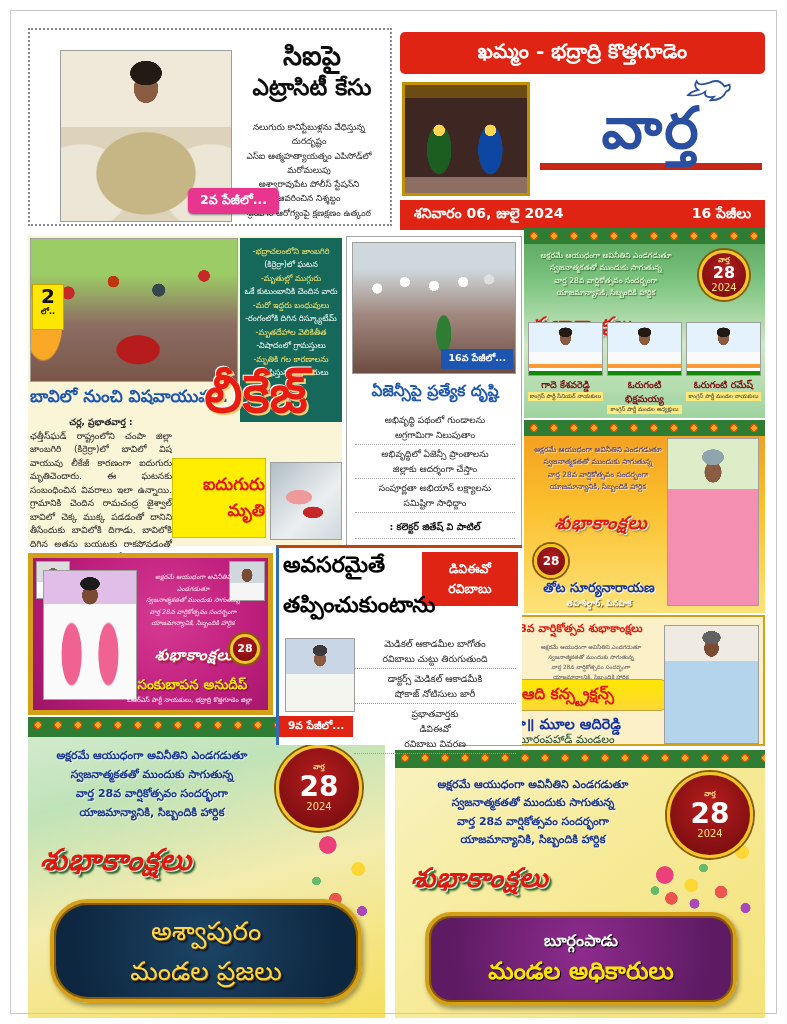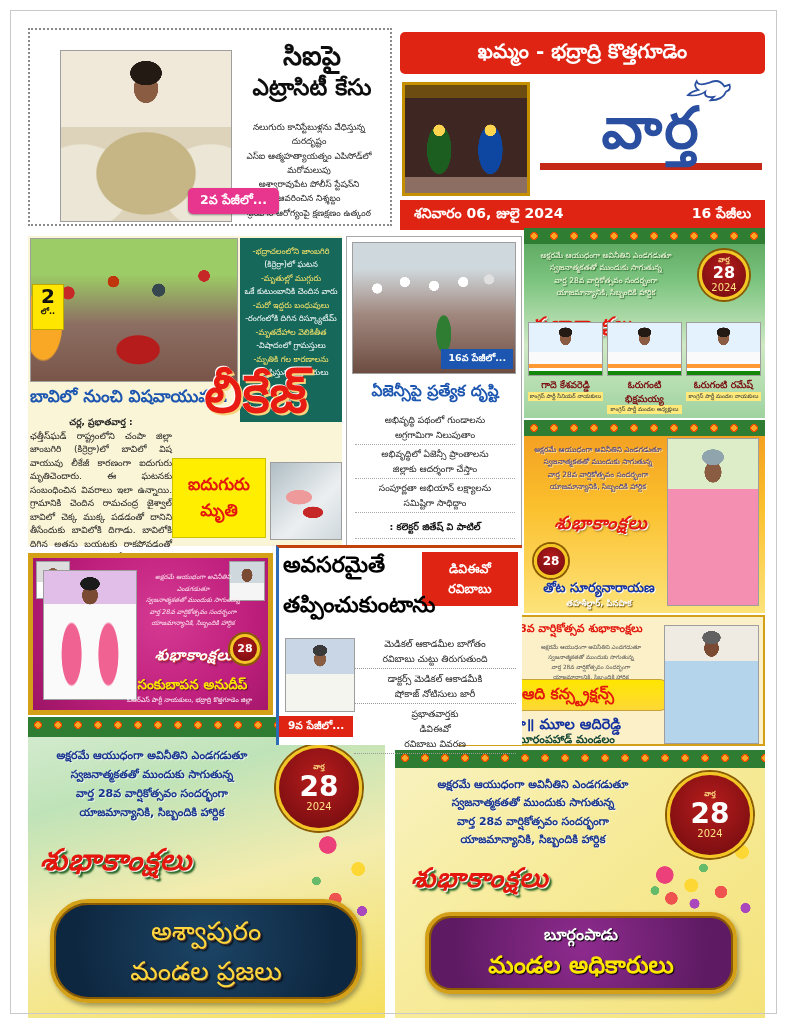--- a/index.html
+++ b/index.html
@@ -65,21 +65,21 @@
   .green-box div { font-size:8px; line-height:1.68; color:#fff; }
   .green-box div:nth-child(odd) { color:#ffe76a; }
   .well-headline { position:absolute; left:2px; top:150px; width:210px; color:#1d56b0; font-weight:bold; font-size:17px; }
   .well-body { position:absolute; left:2px; top:180px; width:142px; font-size:9px; line-height:1.5;
     color:#222; text-align:justify; }
   .well-body .dateline { font-weight:bold; text-align:center; }
   .big-word { position:absolute; left:140px; top:128px; width:176px; text-align:center; font-size:52px;
     font-weight:bold; color:#e81c12; text-shadow:2px 2px 0 #f6d47e, -1px -1px 0 #fff; z-index:4; }
   .deck-box { position:absolute; left:144px; top:222px; width:94px; height:80px; background:#ffee00;
     border:1px solid #cfc000; text-align:center; padding-top:12px; z-index:4; }
-  .deck-box div { color:#e3170d; font-weight:bold; font-size:17px; line-height:1.55; }
+  .deck-box div { color:#e3170d; font-weight:bold; font-size:17px; line-height:1.55;text-align:right; }
   .stretcher-photo { left:242px; top:226px; width:72px; height:78px;
     background:
       radial-gradient(ellipse 18px 10px at 40% 45%, #ef9a9a 0 70%, rgba(0,0,0,0) 75%),
       radial-gradient(ellipse 14px 8px at 60% 65%, #c62828 0 70%, rgba(0,0,0,0) 75%),
       linear-gradient(135deg,#b0bec5,#eceff1 60%, #cfd8dc); }
 
   
   .agency-article { left:346px; top:236px; width:176px; height:310px; background:#fff; border:1px solid #a7a7a7; }
   .agency-photo { left:5px; top:5px; width:164px; height:132px;
     background:
@@ -207,21 +207,21 @@
   .adi-ad .badge28 { left:10px; top:26px; width:40px; height:40px; }
   .adi-ad .badge28 .num { font-size:13px; }
   .adi-verse { position:absolute; left:56px; top:26px; width:150px; text-align:center; }
   .adi-verse div { font-size:5.8px; line-height:1.7; color:#555; }
   .adi-name-box { position:absolute; left:8px; top:62px; width:200px; height:32px;
     background:linear-gradient(180deg,#ffe600,#fdd835); border:1px solid #caa23a; border-radius:8px;
     color:#e3170d; font-weight:bold; font-size:15.5px; display:flex; align-items:center; justify-content:center; }
   .adi-prop { position:absolute; left:0; top:99px; width:212px; text-align:center; font-size:14.5px;
     font-weight:bold; color:#1533a0; }
   .adi-loc { position:absolute; left:0; top:116px; width:212px; text-align:center; font-size:11px;
-    font-weight:bold; color:#143; }
+    font-weight:normal; color:#143; }
   .adi-photo { right:4px; top:8px; width:95px; height:119px;
     background:
       radial-gradient(ellipse 15px 11px at 50% 10%, #616161 0 60%, rgba(0,0,0,0) 62%),
       radial-gradient(ellipse 12px 14px at 50% 19%, #7a4a33 0 60%, rgba(0,0,0,0) 62%),
       linear-gradient(180deg,#efebe2 0 30%, #b3d4ea 30% 100%); }
 
   
   .ashwapuram-ad { left:28px; top:717px; width:357px; height:301px;
     background:linear-gradient(165deg,#d7ecd2 0%, #bfe3b8 25%, #f3ecae 55%, #f6df5e 100%); overflow:hidden; }
   .burgampadu-ad { left:395px; top:750px; width:370px; height:268px;
@@ -245,21 +245,21 @@
       radial-gradient(circle 11px at 70% 45%, #fdd835 0 60%, rgba(0,0,0,0) 65%),
       radial-gradient(circle 10px at 40% 70%, #ef5350 0 60%, rgba(0,0,0,0) 65%),
       radial-gradient(circle 8px at 75% 80%, #ab47bc 0 60%, rgba(0,0,0,0) 65%),
       radial-gradient(circle 7px at 15% 55%, #66bb6a 0 60%, rgba(0,0,0,0) 65%); }
   .banner { position:absolute; border:4px solid #d4a017; box-shadow:0 0 0 2px #8a5a00 inset, 2px 3px 5px rgba(0,0,0,.35);
     text-align:center; display:flex; flex-direction:column; justify-content:center; }
   .navy-banner { left:22px; top:182px; width:312px; height:104px; border-radius:38px;
     background:radial-gradient(circle at 50% 40%, #1c4566, #0e2740 80%); }
   .navy-banner div { color:#ffd83d; font-weight:normal; font-size:26px; line-height:1.55;
     text-shadow:1px 1px 0 #5d4037, 2px 2px 2px #000; }
-  .purple-banner { left:30px; top:162px; width:312px; height:82px; border-radius:26px;
+  .purple-banner { left:30px; top:162px; width:312px; height:94px; border-radius:26px;
     background:radial-gradient(circle at 50% 40%, #8e2b8e, #5e1b63 80%); }
   .purple-banner .w { color:#fff; font-weight:bold; font-size:16px; line-height:1.5; text-shadow:1px 1px 1px #000; }
   .purple-banner .y { color:#ffe600; font-weight:bold; font-size:24px; line-height:1.5; text-shadow:1px 1px 1px #000; }
 </style>
 </head>
 <body>
 
 <div class="page">
   <div class="frame"></div>
 

